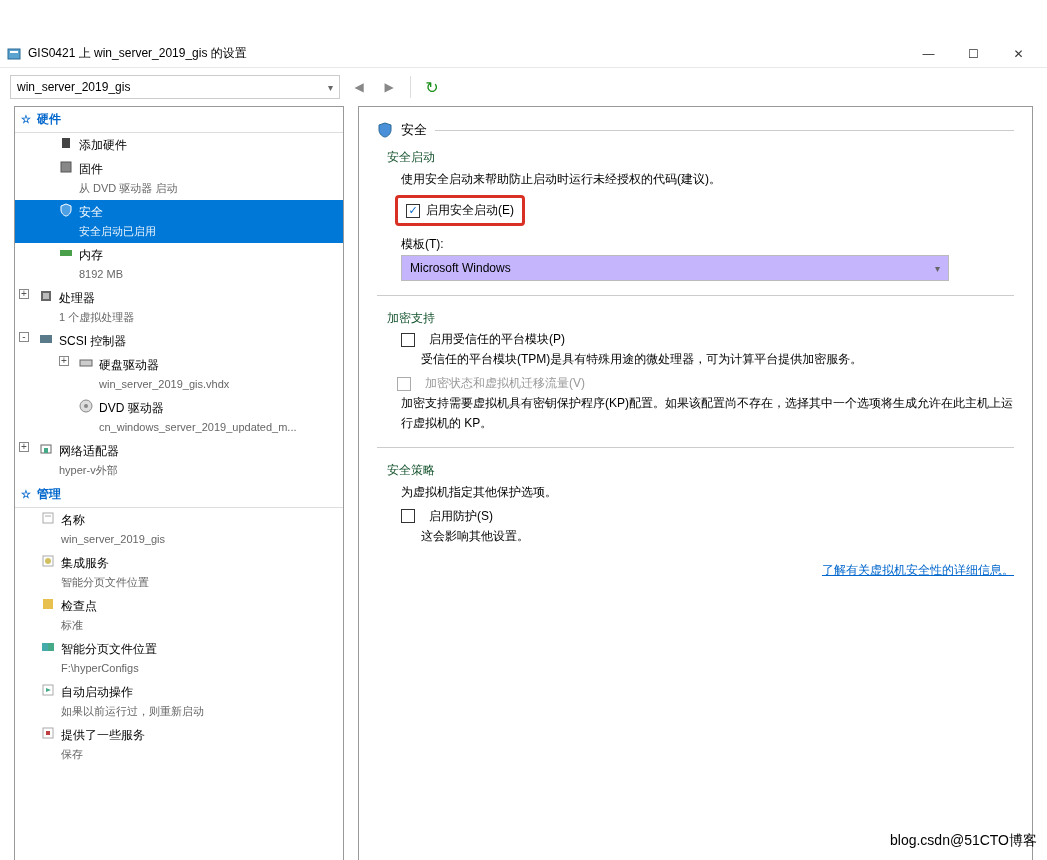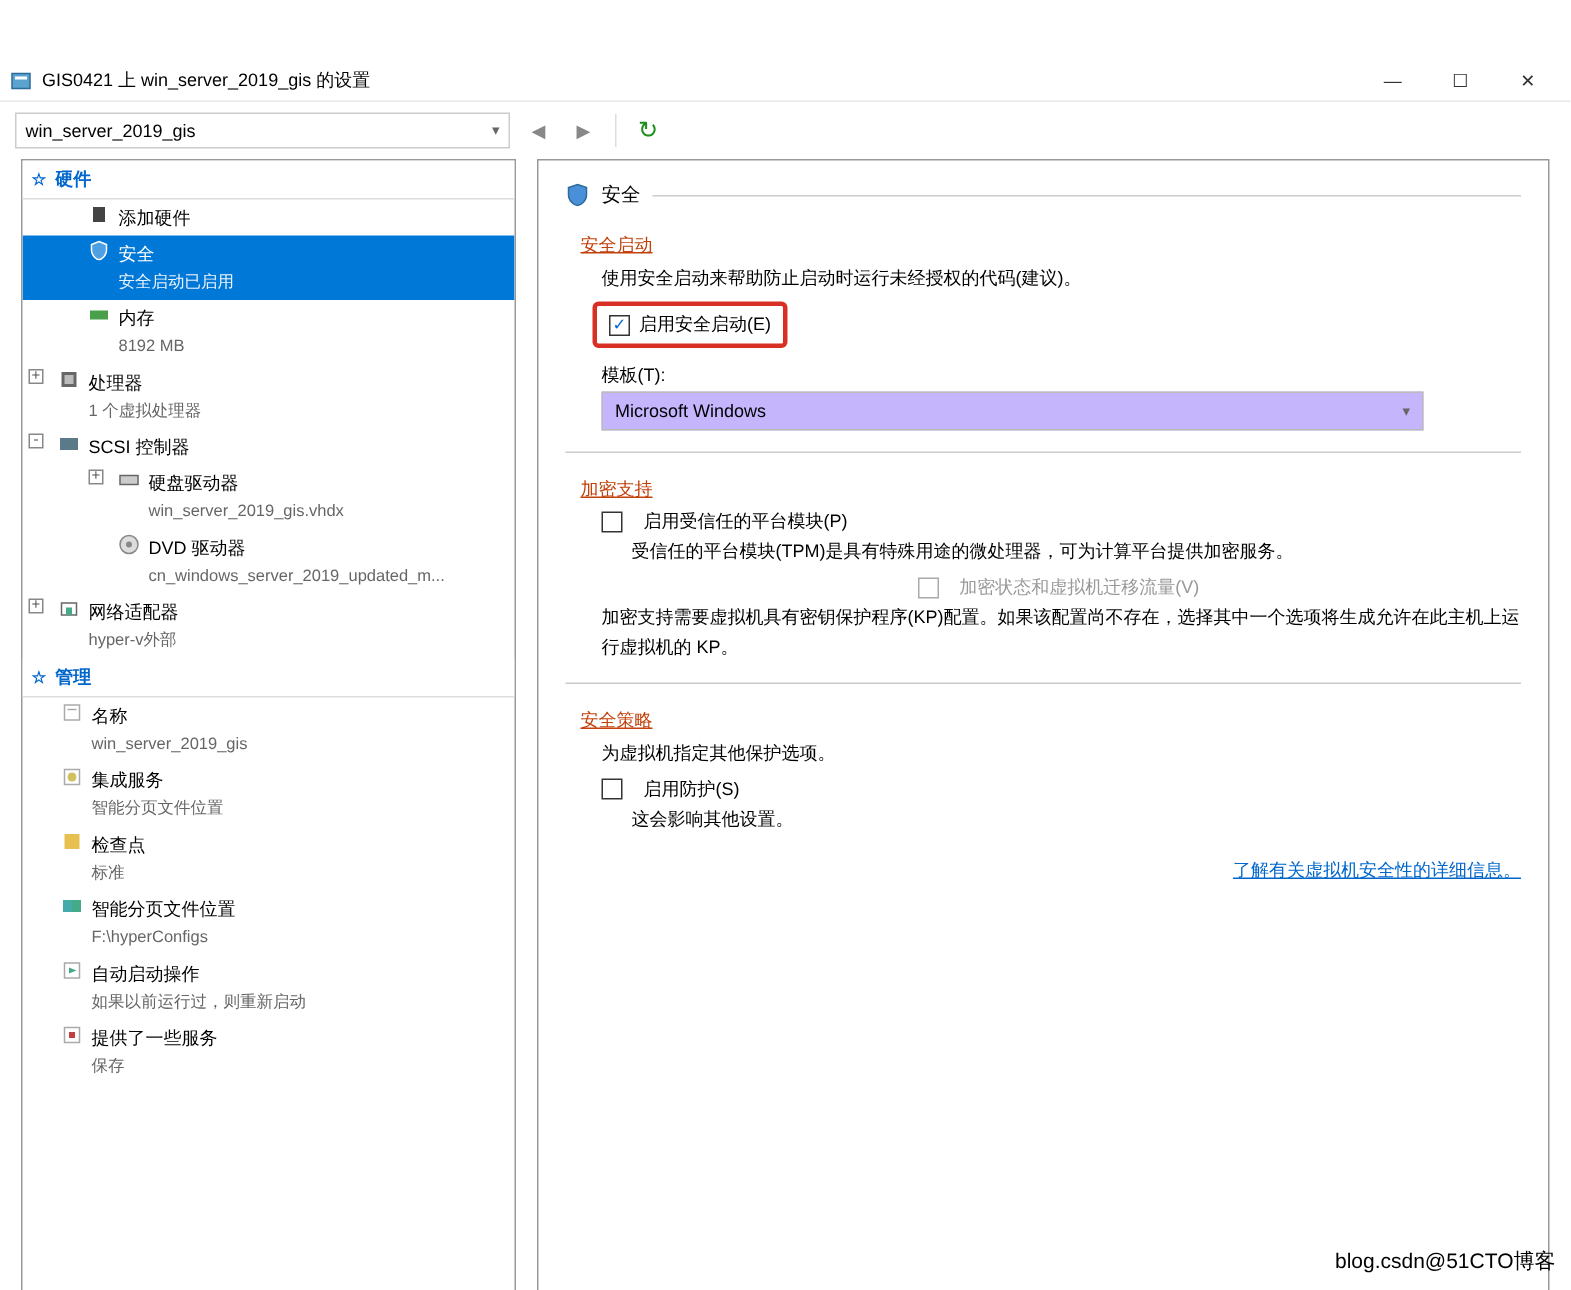--- a/index.html
+++ b/index.html
@@ -25,21 +25,21 @@
 .tree-row .exp.box { border:1px solid #888; width:10px; height:10px; line-height:8px; font-size:10px; }
 .tree-row .ico { width:18px; display:flex; justify-content:center; }
 .tree-row .txt { flex:1; }
 .tree-row .sub { color:#666; font-size:11px; margin-top:1px; display:block; }
 .tree-row.selected { background:#0078d7; color:#fff; }
 .tree-row.selected .sub { color:#eaf3fc; }
 .indent1 { padding-left: 24px; }
 .indent2 { padding-left: 44px; }
 .right h2 { font-size:13px; font-weight:normal; display:flex; align-items:center; gap:8px; margin-bottom:10px; }
 .right h2 .line { flex:1; height:1px; background:#ccc; }
-.section-label { color:#c2410c; margin: 16px 0 4px 10px; text-decoration: underline; }
+.section-label { color:#14532d; margin: 6px 0 4px 10px; }
 .section-text { color:#000; margin: 2px 0 6px 24px; line-height:1.6; }
 .chk-row { display:flex; align-items:center; gap:14px; margin-left:24px; margin-top:4px; }
 .chk { width:14px; height:14px; border:1px solid #333; display:inline-flex; align-items:center; justify-content:center; font-size:11px; color:#0066cc; }
 .chk.disabled { border-color:#aaa; color:#aaa; }
 .highlight-box { border:3px solid #d93025; border-radius:4px; padding:4px 8px; display:inline-flex; align-items:center; gap:6px; margin-left:18px; }
 .field-label { margin: 10px 0 2px 24px; }
 .select-box { width: 548px; height:26px; border:1px solid #bbb; background:#c4b5fd; display:flex; align-items:center; padding:0 8px; margin-left:24px; }
 .select-box .sv { flex:1; }
 .hr { height:1px; background:#ccc; margin:14px 0; }
 .link { color:#0066cc; text-decoration:underline; float:right; margin-top:10px; cursor:pointer; }
@@ -85,20 +85,29 @@
     <div class="tree-row indent1">
       <span class="exp"></span>
       <span class="ico">
           <svg width="14" height="14">
             <rect x="3" y="2" width="8" height="10" fill="#444"></rect>
           </svg>
         </span>
       <span class="txt"><span>添加硬件</span></span>
     </div>
 
+    <div class="tree-row indent1">
+      <span class="exp"></span>
+      <span class="ico">
+          <svg width="14" height="14">
+            <rect x="2" y="2" width="10" height="10" fill="#888" stroke="#555"></rect>
+          </svg>
+        </span>
+      <span class="txt"><span>固件</span><span class="sub">从 DVD 驱动器 启动</span></span>
+    </div>
 
     <div class="tree-row indent1 selected">
       <span class="exp"></span>
       <span class="ico">
           <svg width="14" height="14">
             <path d="M7 1 L12 3 V7 C12 10 9 13 7 13 C5 13 2 10 2 7 V3 Z" fill="#fff" stroke="#fff" fill-opacity="0.3"></path>
           </svg>
         </span>
       <span class="txt"><span>安全</span><span class="sub">安全启动已启用</span></span>
     </div>
@@ -249,21 +258,21 @@
     </div>
 
     <div class="hr"></div>
 
     <div class="section-label">加密支持</div>
     <div class="chk-row">
       <span class="chk"></span>
       <span>启用受信任的平台模块(P)</span>
     </div>
     <div class="section-text" style="margin-left:44px;">受信任的平台模块(TPM)是具有特殊用途的微处理器，可为计算平台提供加密服务。</div>
-    <div class="chk-row" style="margin-left:20px;justify-content:center;">
+    <div class="chk-row" style="margin-left:20px;">
       <span class="chk disabled"></span>
       <span class="disabled-text">加密状态和虚拟机迁移流量(V)</span>
     </div>
     <div class="section-text">加密支持需要虚拟机具有密钥保护程序(KP)配置。如果该配置尚不存在，选择其中一个选项将生成允许在此主机上运行虚拟机的 KP。</div>
 
     <div class="hr"></div>
 
     <div class="section-label">安全策略</div>
     <div class="section-text">为虚拟机指定其他保护选项。</div>
     <div class="chk-row">

